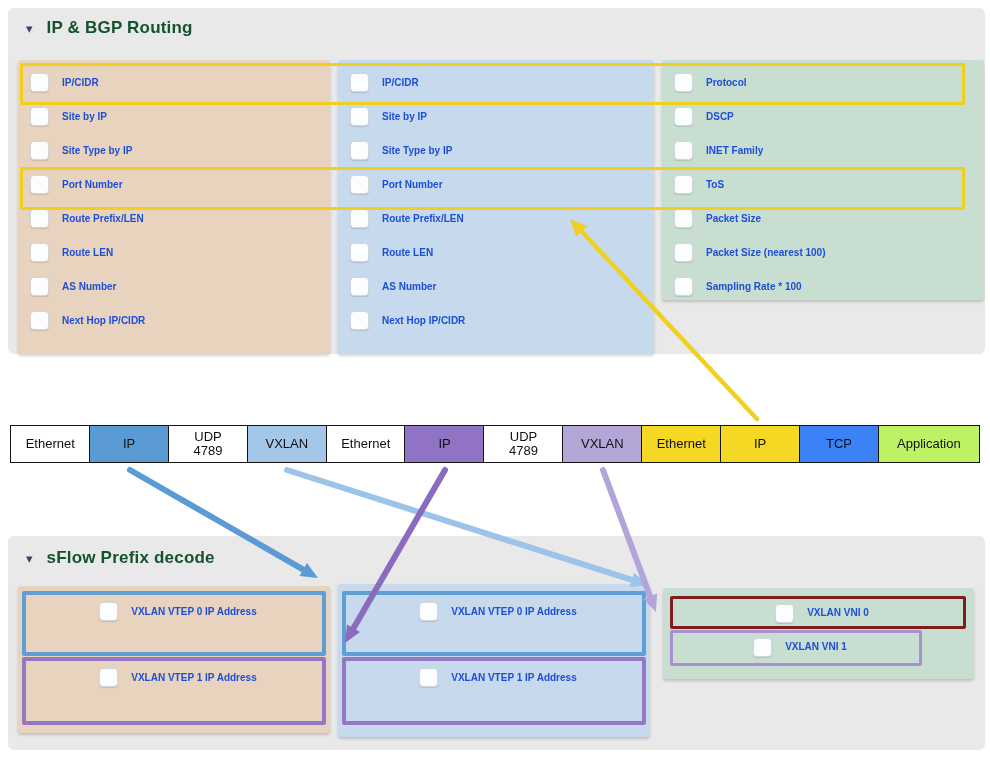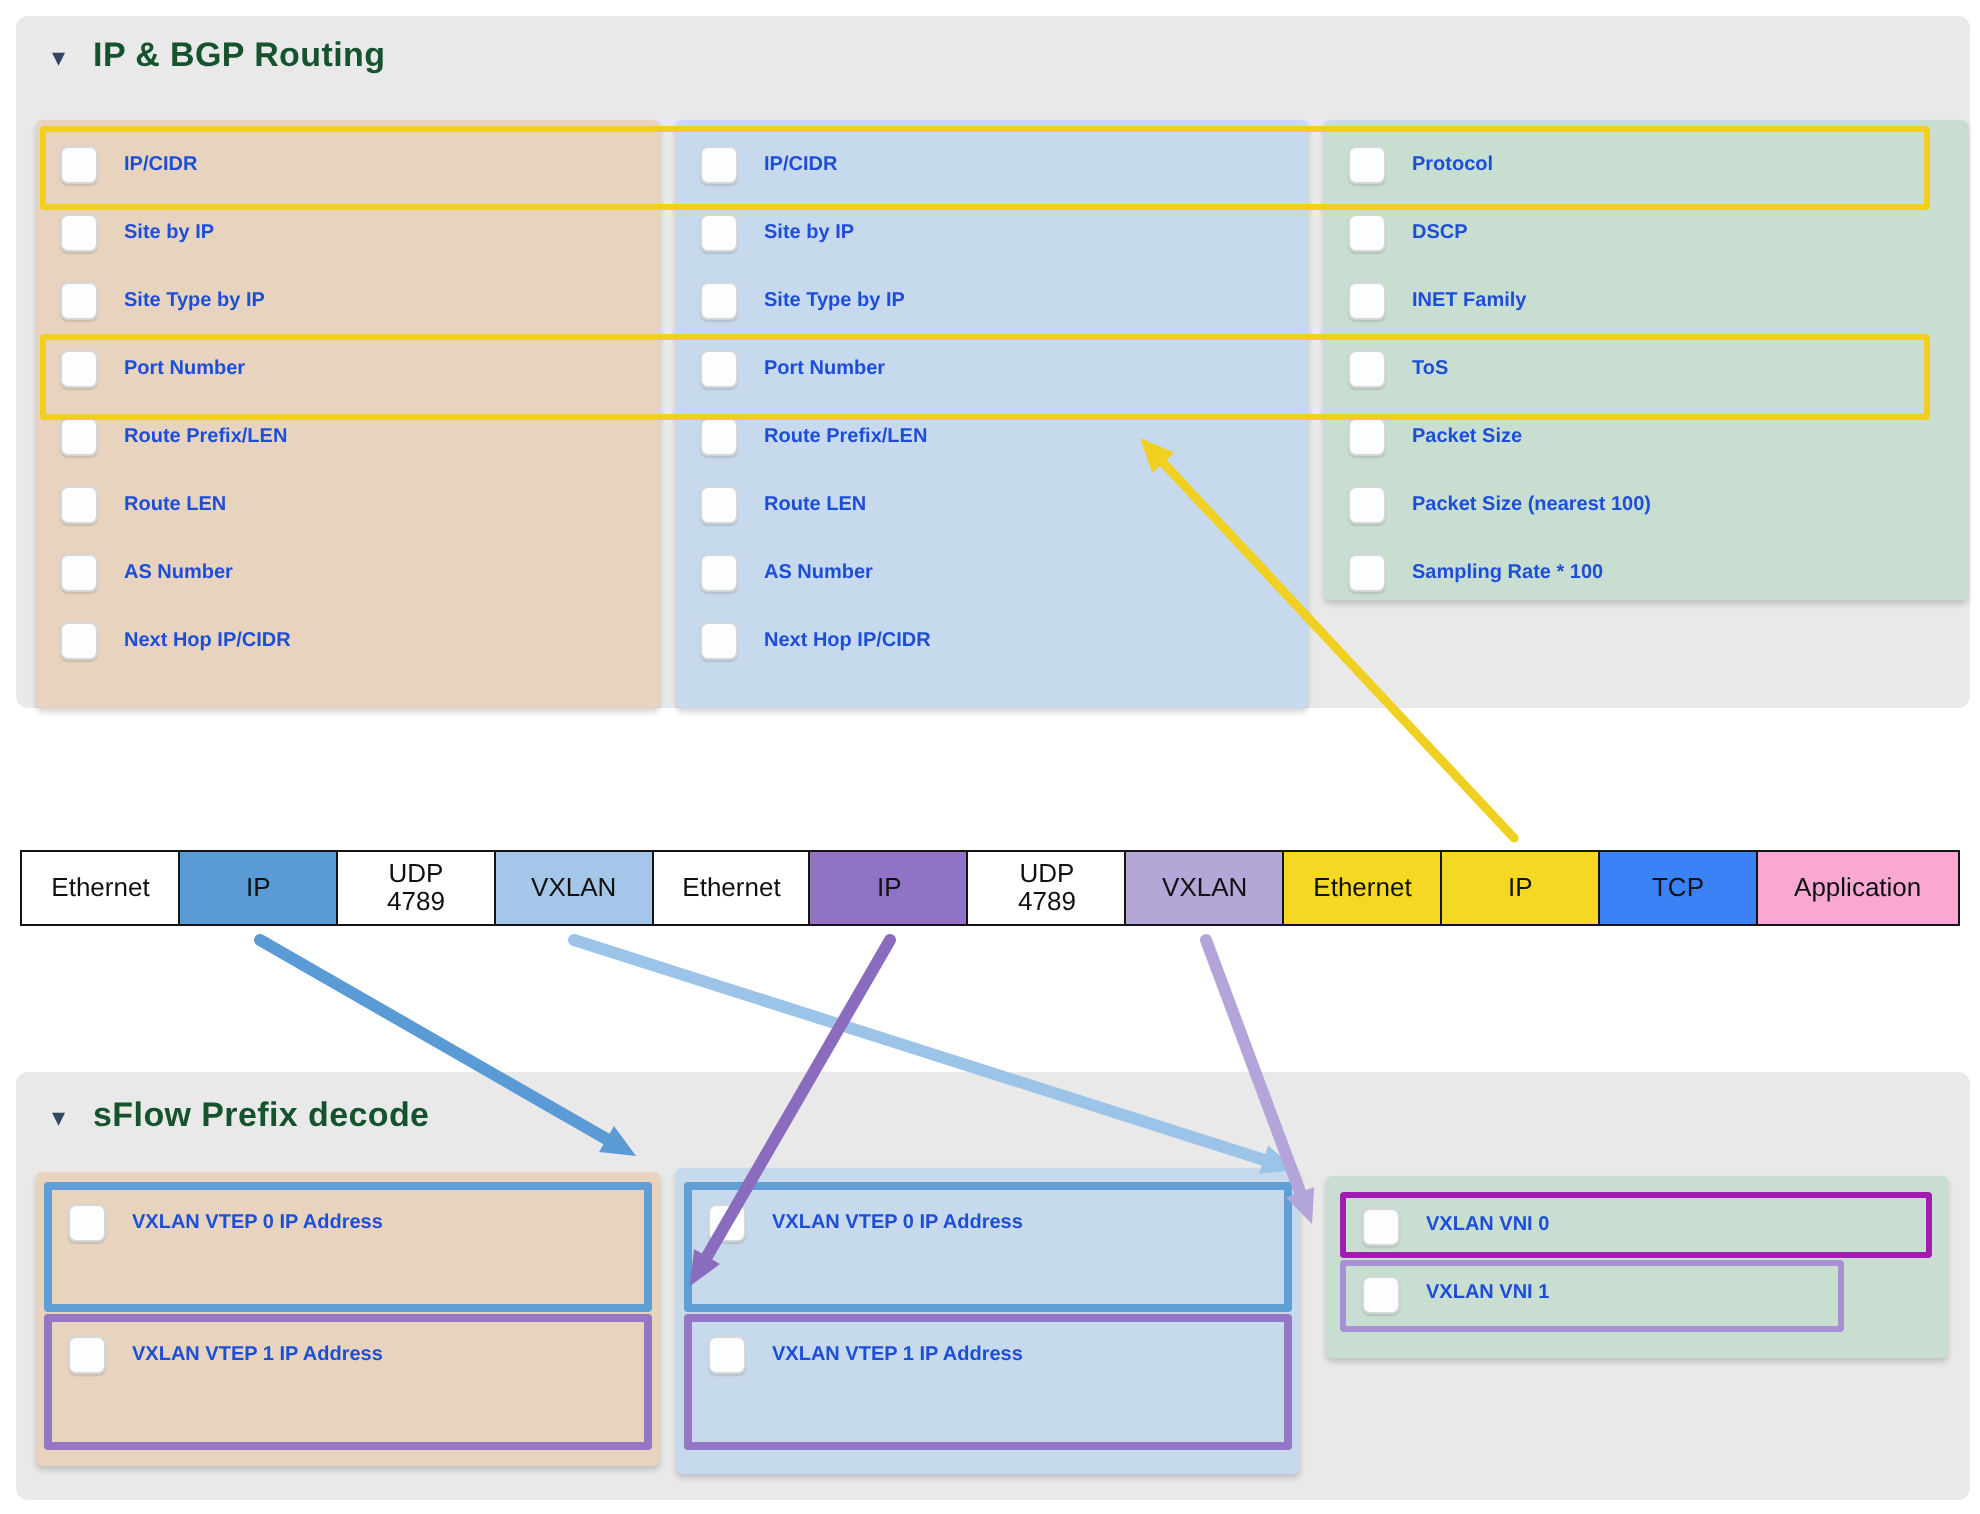--- a/index.html
+++ b/index.html
@@ -34,25 +34,25 @@
   #packet{position:absolute;left:10px;top:425px;width:970px;height:38px;display:flex;}
   .seg{flex:1 1 0;display:flex;align-items:center;justify-content:center;border:1.6px solid #141414;margin-left:-1.6px;box-sizing:border-box;font-size:13px;color:#101010;text-align:center;white-space:pre-line;line-height:14px;}
   .seg:first-child{margin-left:0;}
   .seg-wide{flex:1.28 1 0;}
 
   
   #col-b1{left:18px;top:586px;width:312px;height:147px;}
   #col-b2{left:338px;top:584px;width:312px;height:153px;}
   #col-b3{left:663px;top:588px;width:311px;height:91px;padding-top:0;}
   .obox{position:absolute;box-sizing:border-box;border-radius:2px;z-index:4;}
-  .obox .row{padding-left:8px;padding-top:2px;}
+  .obox .row{padding-left:8px;padding-top:2px;justify-content:center;}
   .obox .lbl{max-width:170px;}
   .b-blue{border:4px solid #5f9fd6;}
   .b-purple{border:4px solid #9478c6;}
-  .b-blue-l{border:3px solid #a21caf;}
+  .b-blue-l{border:3px solid #7f1d1d;}
   .b-purple-l{border:3px solid #a890d2;}
   #vtep-tan-0{left:22px;top:591px;width:304px;height:65px;}
   #vtep-tan-1{left:22px;top:657px;width:304px;height:68px;}
   #vtep-blue-0{left:342px;top:591px;width:304px;height:65px;}
   #vtep-blue-1{left:342px;top:657px;width:304px;height:68px;}
   #vni-0{left:670px;top:596px;width:296px;height:33px;}
   #vni-1{left:670px;top:630px;width:252px;height:36px;}
   #vni-0 .row,#vni-1 .row{min-height:0;align-items:center;}
   #vni-0 .cb,#vni-1 .cb{margin-top:0;}
   #vni-0 .lbl,#vni-1 .lbl{line-height:24px;padding-top:0;max-width:none;}
@@ -179,21 +179,21 @@
 4789</div>
       <div class="seg" style="background: rgb(164, 199, 233);">VXLAN</div>
       <div class="seg" style="background: rgb(255, 255, 255);">Ethernet</div>
       <div class="seg" style="background: rgb(145, 115, 197);">IP</div>
       <div class="seg" style="background: rgb(255, 255, 255);">UDP
 4789</div>
       <div class="seg" style="background: rgb(180, 167, 216);">VXLAN</div>
       <div class="seg" style="background: rgb(245, 216, 35);">Ethernet</div>
       <div class="seg" style="background: rgb(245, 216, 35);">IP</div>
       <div class="seg" style="background: #3b82f6;">TCP</div>
-      <div class="seg seg-wide" style="background: #f9a8d4;">Application</div>
+      <div class="seg seg-wide" style="background: #bef264;">Application</div>
     </div>
 
   <div class="panel" id="panel-bottom"></div>
   <div class="panel-header" style="position:absolute;left:26px;top:548px;z-index:2;">
     <span class="caret">▾</span>
     <span class="panel-title">sFlow Prefix decode</span>
   </div>
 
   <div class="col col-tan" id="col-b1"></div>
   <div class="col col-blue" id="col-b2"></div>

